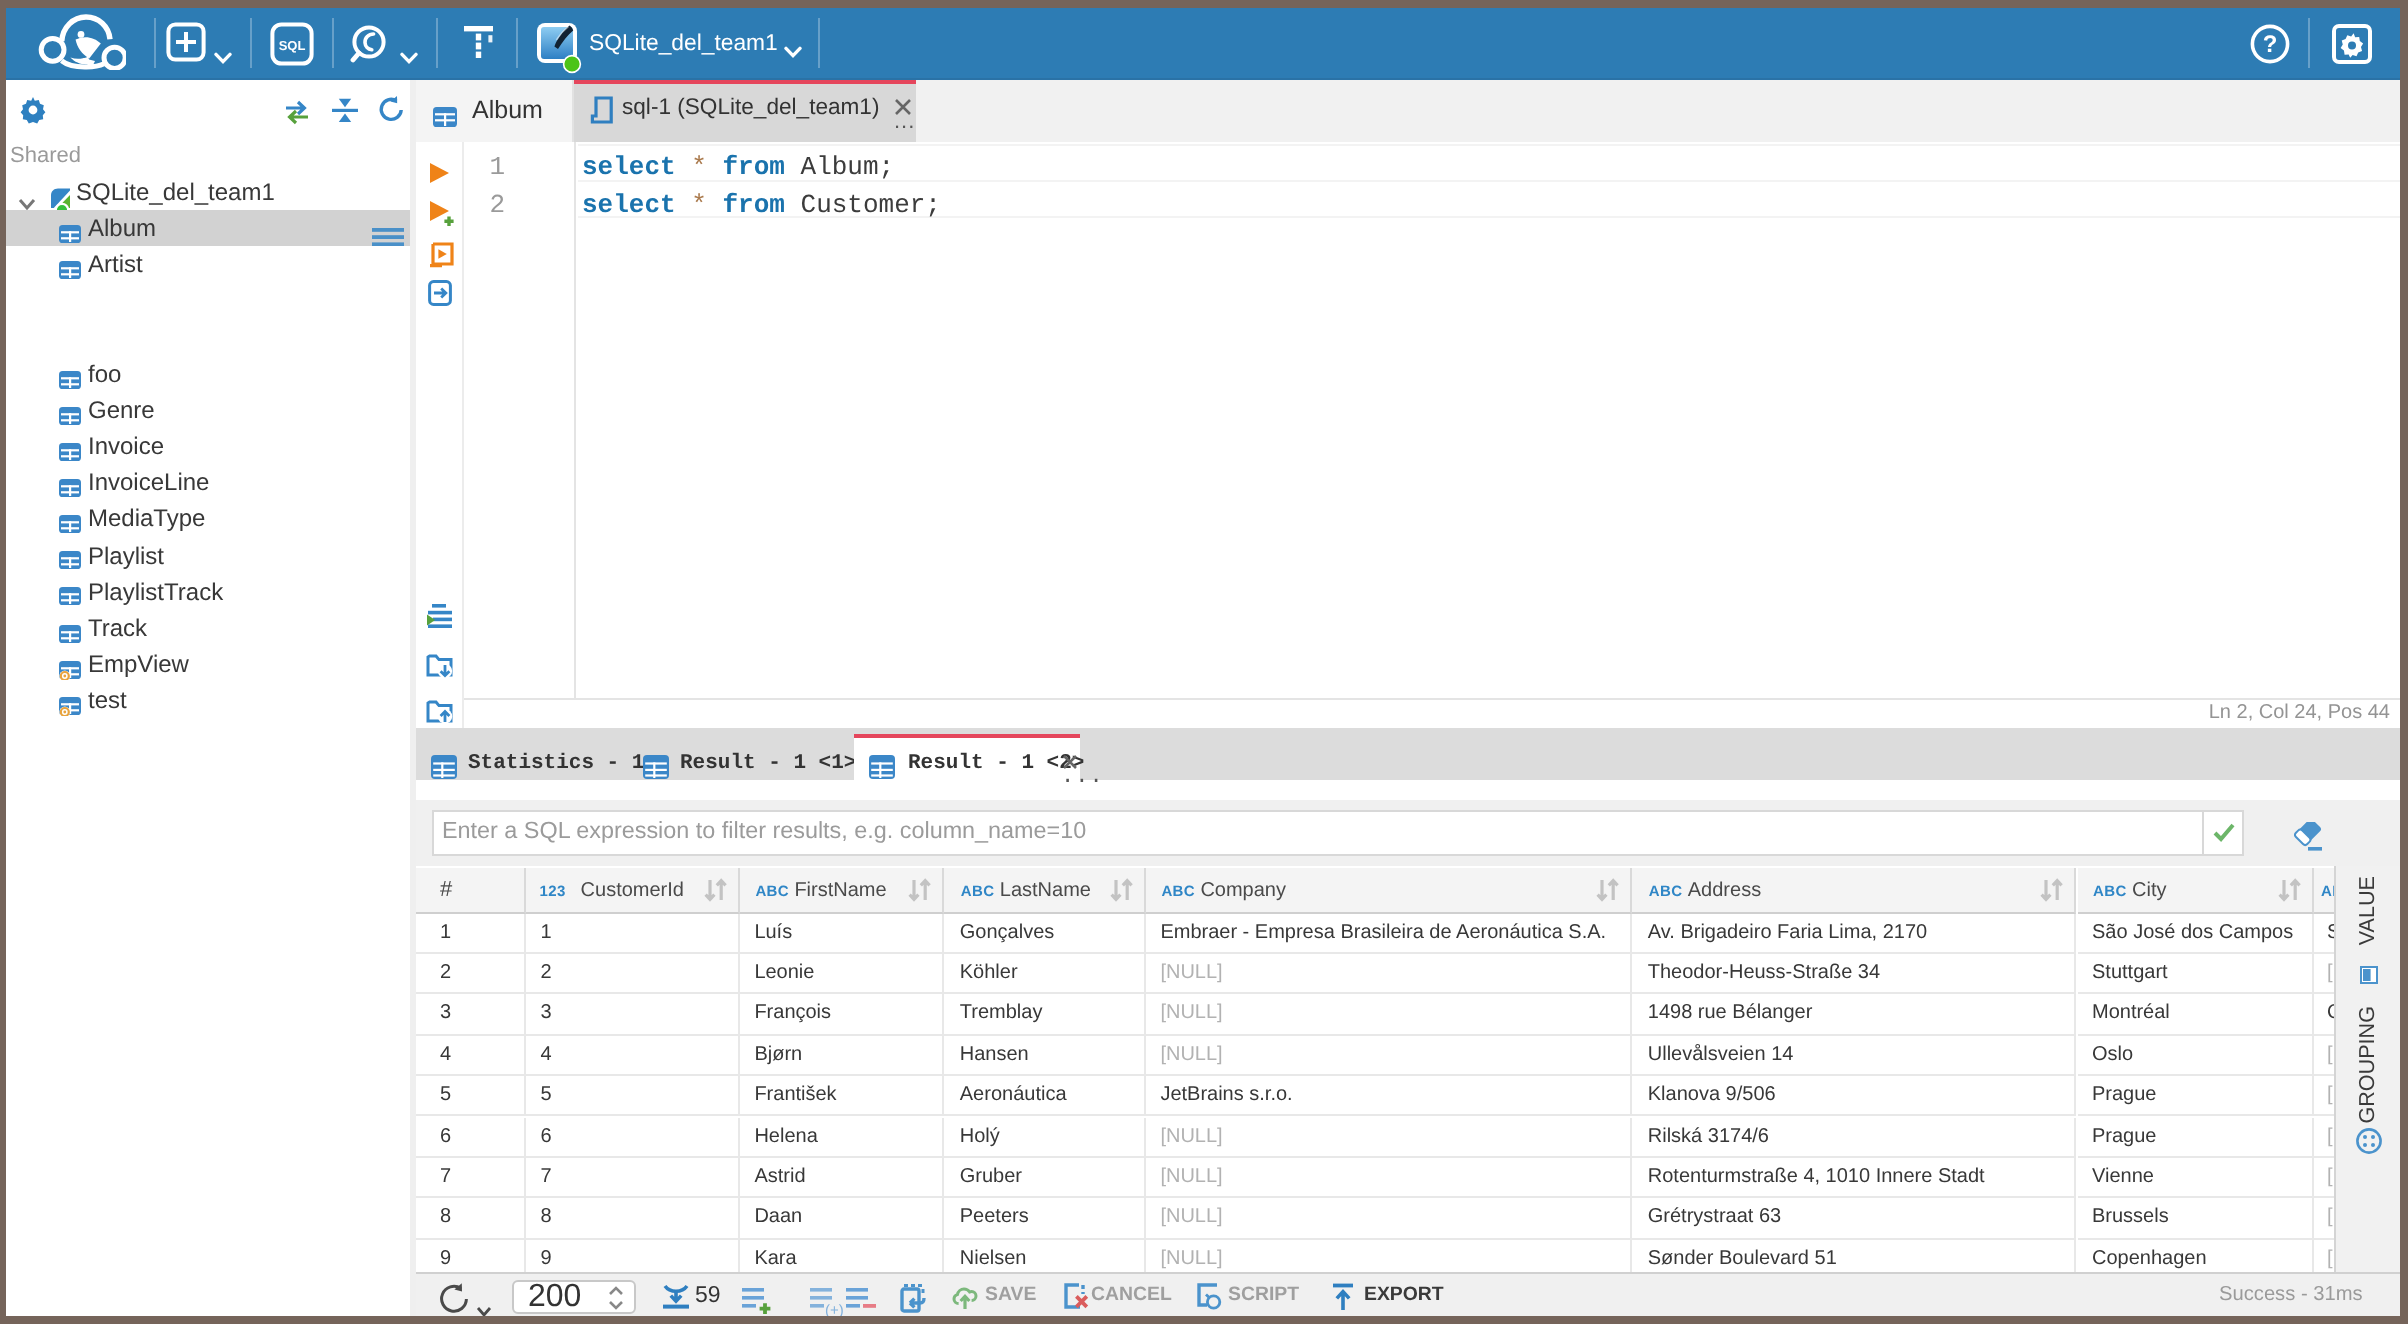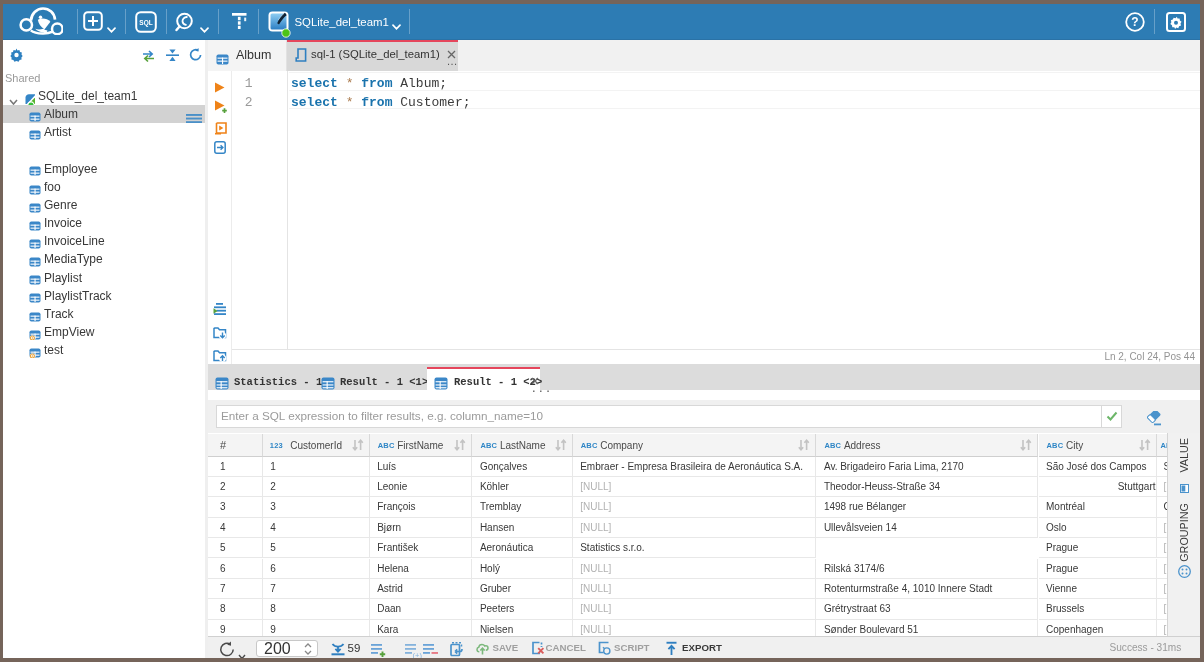--- a/index.html
+++ b/index.html
@@ -168,29 +168,20 @@
       </div>
 <div class="trow" style="top:83.30000000000001px">
         <div class="abs" style="left:25.8px;top:3.8px"><svg width="12" height="10" viewBox="0 0 12 10">
             <rect x="0.5" y="0.5" width="11" height="9" rx="1.8" fill="#3b87c8"></rect>
             <rect x="1.5" y="3.6" width="9" height="1.1" fill="#fff"></rect>
             <rect x="1.5" y="6.6" width="9" height="1.1" fill="#fff"></rect>
             <rect x="5.5" y="3.6" width="1.1" height="5.4" fill="#fff"></rect>
           </svg></div>
         <div class="abs" style="left:41px;top:0">Artist</div>
       </div>
-<div class="trow" style="top:119.60000000000002px">
-        <div class="abs" style="left:25.8px;top:3.8px"><svg width="12" height="10" viewBox="0 0 12 10">
-            <rect x="0.5" y="0.5" width="11" height="9" rx="1.8" fill="#3b87c8"></rect>
-            <rect x="1.5" y="3.6" width="9" height="1.1" fill="#fff"></rect>
-            <rect x="1.5" y="6.6" width="9" height="1.1" fill="#fff"></rect>
-            <rect x="5.5" y="3.6" width="1.1" height="5.4" fill="#fff"></rect>
-          </svg></div>
-        <div class="abs" style="left:41px;top:0">Employee</div>
-      </div>
 <div class="trow" style="top:137.75000000000003px">
         <div class="abs" style="left:25.8px;top:3.8px"><svg width="12" height="10" viewBox="0 0 12 10">
             <rect x="0.5" y="0.5" width="11" height="9" rx="1.8" fill="#3b87c8"></rect>
             <rect x="1.5" y="3.6" width="9" height="1.1" fill="#fff"></rect>
             <rect x="1.5" y="6.6" width="9" height="1.1" fill="#fff"></rect>
             <rect x="5.5" y="3.6" width="1.1" height="5.4" fill="#fff"></rect>
           </svg></div>
         <div class="abs" style="left:41px;top:0">foo</div>
       </div>
 <div class="trow" style="top:155.90000000000003px">
@@ -459,21 +450,21 @@
 <div class="gc" style="left:364.7px;top:23.5px;width:243.7px;">Embraer - Empresa Brasileira de Aeronáutica S.A.</div>
 <div class="gc" style="left:608.4px;top:23.5px;width:222.10000000000002px;">Av. Brigadeiro Faria Lima, 2170</div>
 <div class="gc" style="left:830.5px;top:23.5px;width:118.0px;">São José dos Campos</div>
 <div class="gc" style="left:948.5px;top:23.5px;width:61.5px;padding-left:7px;">SP</div>
 <div class="gc" style="left:0px;top:43.9px;width:54.8px;padding-left:12px;">2</div>
 <div class="gc" style="left:54.8px;top:43.9px;width:106.89999999999999px;">2</div>
 <div class="gc" style="left:161.7px;top:43.9px;width:102.69999999999999px;">Leonie</div>
 <div class="gc" style="left:264.4px;top:43.9px;width:100.30000000000001px;">Köhler</div>
 <div class="gc" style="left:364.7px;top:43.9px;width:243.7px;"><span class="nul">[NULL]</span></div>
 <div class="gc" style="left:608.4px;top:43.9px;width:222.10000000000002px;">Theodor-Heuss-Straße 34</div>
-<div class="gc" style="left:830.5px;top:43.9px;width:118.0px;text-align:right;">Stuttgart</div>
+<div class="gc" style="left:830.5px;top:43.9px;width:118.0px;">Stuttgart</div>
 <div class="gc" style="left:948.5px;top:43.9px;width:61.5px;padding-left:7px;"><span class="nul">[NULL]</span></div>
 <div class="gc" style="left:0px;top:64.3px;width:54.8px;padding-left:12px;">3</div>
 <div class="gc" style="left:54.8px;top:64.3px;width:106.89999999999999px;">3</div>
 <div class="gc" style="left:161.7px;top:64.3px;width:102.69999999999999px;">François</div>
 <div class="gc" style="left:264.4px;top:64.3px;width:100.30000000000001px;">Tremblay</div>
 <div class="gc" style="left:364.7px;top:64.3px;width:243.7px;"><span class="nul">[NULL]</span></div>
 <div class="gc" style="left:608.4px;top:64.3px;width:222.10000000000002px;">1498 rue Bélanger</div>
 <div class="gc" style="left:830.5px;top:64.3px;width:118.0px;">Montréal</div>
 <div class="gc" style="left:948.5px;top:64.3px;width:61.5px;padding-left:7px;">QC</div>
 <div class="gc" style="left:0px;top:84.69999999999999px;width:54.8px;padding-left:12px;">4</div>
@@ -481,21 +472,22 @@
 <div class="gc" style="left:161.7px;top:84.69999999999999px;width:102.69999999999999px;">Bjørn</div>
 <div class="gc" style="left:264.4px;top:84.69999999999999px;width:100.30000000000001px;">Hansen</div>
 <div class="gc" style="left:364.7px;top:84.69999999999999px;width:243.7px;"><span class="nul">[NULL]</span></div>
 <div class="gc" style="left:608.4px;top:84.69999999999999px;width:222.10000000000002px;">Ullevålsveien 14</div>
 <div class="gc" style="left:830.5px;top:84.69999999999999px;width:118.0px;">Oslo</div>
 <div class="gc" style="left:948.5px;top:84.69999999999999px;width:61.5px;padding-left:7px;"><span class="nul">[NULL]</span></div>
 <div class="gc" style="left:0px;top:105.1px;width:54.8px;padding-left:12px;">5</div>
 <div class="gc" style="left:54.8px;top:105.1px;width:106.89999999999999px;">5</div>
 <div class="gc" style="left:161.7px;top:105.1px;width:102.69999999999999px;">František</div>
 <div class="gc" style="left:264.4px;top:105.1px;width:100.30000000000001px;">Aeronáutica</div>
-<div class="gc" style="left:364.7px;top:105.1px;width:243.7px;">Statistics s.r.o.</div>
+<div class="gc" style="left:364.7px;top:105.1px;width:243.7px;">JetBrains s.r.o.</div>
+<div class="gc" style="left:608.4px;top:105.1px;width:222.10000000000002px;">Klanova 9/506</div>
 <div class="gc" style="left:830.5px;top:105.1px;width:118.0px;">Prague</div>
 <div class="gc" style="left:948.5px;top:105.1px;width:61.5px;padding-left:7px;"><span class="nul">[NULL]</span></div>
 <div class="gc" style="left:0px;top:125.5px;width:54.8px;padding-left:12px;">6</div>
 <div class="gc" style="left:54.8px;top:125.5px;width:106.89999999999999px;">6</div>
 <div class="gc" style="left:161.7px;top:125.5px;width:102.69999999999999px;">Helena</div>
 <div class="gc" style="left:264.4px;top:125.5px;width:100.30000000000001px;">Holý</div>
 <div class="gc" style="left:364.7px;top:125.5px;width:243.7px;"><span class="nul">[NULL]</span></div>
 <div class="gc" style="left:608.4px;top:125.5px;width:222.10000000000002px;">Rilská 3174/6</div>
 <div class="gc" style="left:830.5px;top:125.5px;width:118.0px;">Prague</div>
 <div class="gc" style="left:948.5px;top:125.5px;width:61.5px;padding-left:7px;"><span class="nul">[NULL]</span></div>

